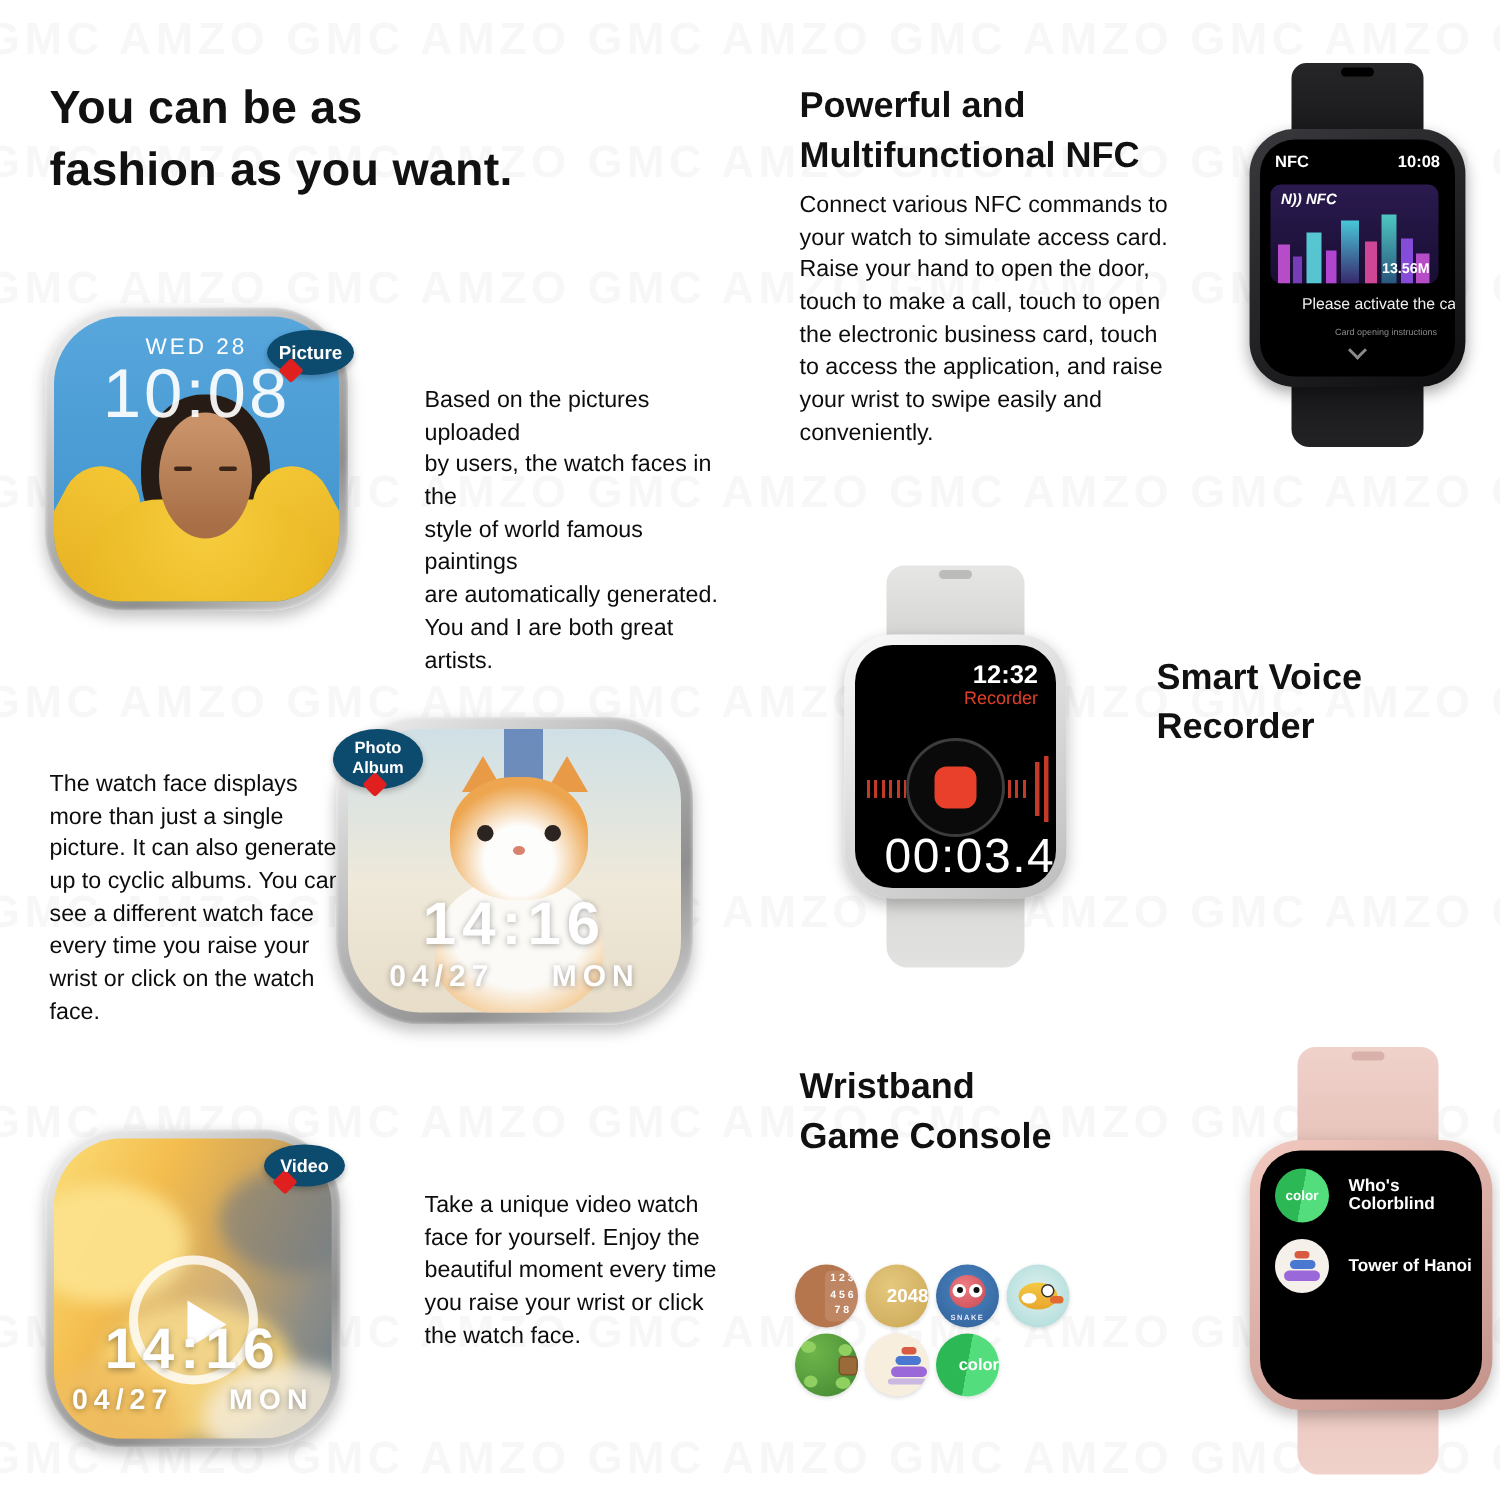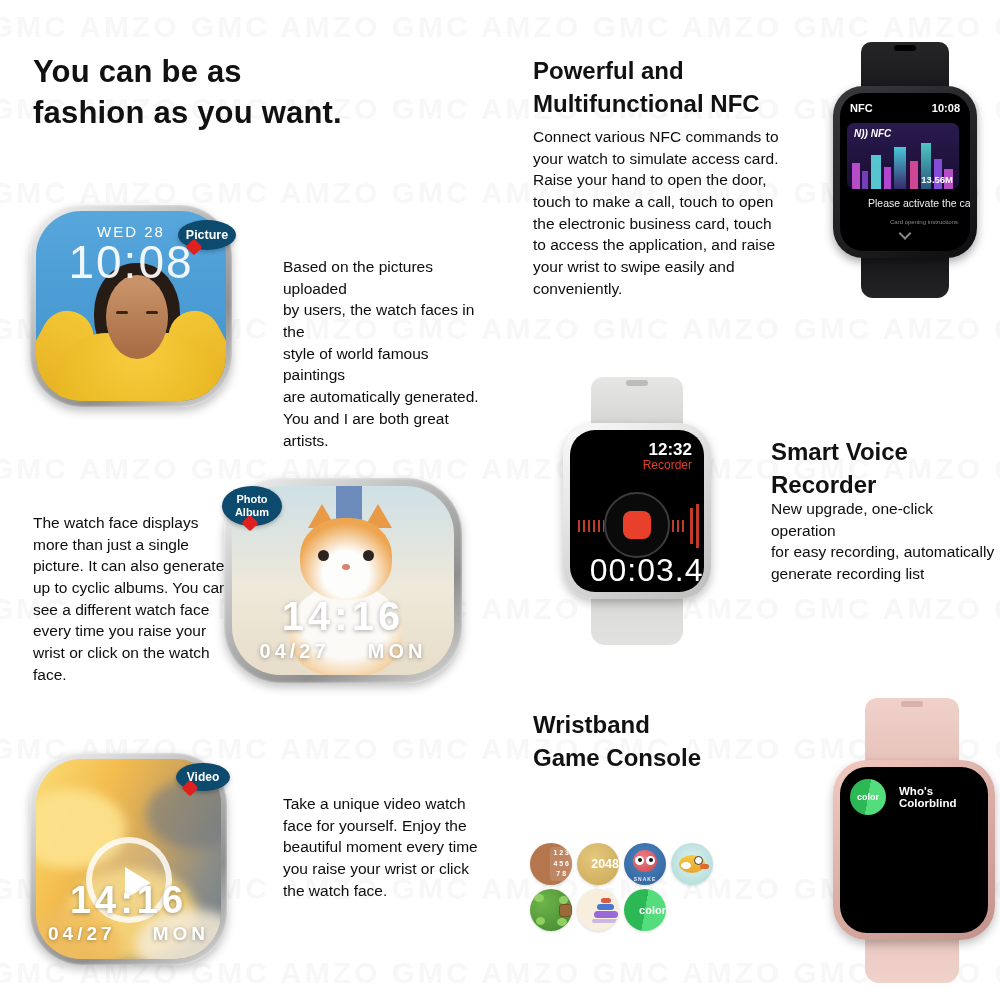--- a/index.html
+++ b/index.html
@@ -279,23 +279,20 @@
         <div class="rec-circle">
           <div class="rec-stop"></div>
         </div>
         <div class="rec-elapsed">00:03.49</div>
       </div>
     </div>
   </div>
 
   <div class="abs h2 pre" style="left:771px; top:435px;">Smart Voice
 Recorder</div>
-  <div class="abs body-txt pre" style="left:771px; top:498px; width:225px;">New upgrade, one-click operation
-for easy recording, automatically
-generate recording list</div>
 
   <div class="face-watch" style="left:30px; top:753px; width:197px; height:212px;">
     <div class="bezel">
       <div class="screen cloud-screen">
         <div class="blob" style="left:-20px; top:30px;  width:110px; height:80px; background:rgba(252,226,140,.95);"></div>
         <div class="blob" style="left:30px;  top:110px; width:130px; height:90px; background:rgba(250,214,120,.9);"></div>
         <div class="blob" style="left:100px; top:150px; width:110px; height:70px; background:rgba(245,235,215,.85);"></div>
         <div class="blob" style="left:110px; top:20px;  width:100px; height:70px; background:rgba(110,120,130,.6);"></div>
         <div class="blob" style="left:-15px; top:150px; width:100px; height:80px; background:rgba(240,190,95,.9);"></div>
         <div class="play-ring">
@@ -374,17 +371,27 @@
     </div>
     <div class="strap" style="left:32px; top:228px; width:94px; height:57px; background:linear-gradient(180deg,#e9c6be,#f0d2cb); border-radius:0 0 14px 14px;"></div>
     <div class="w-body" style="left:0; top:62px; width:162px; height:180px; background:linear-gradient(145deg,#f2c9c0,#c2928a); border-radius:34px; box-shadow:0 4px 10px rgba(0,0,0,.25);">
       <div class="w-screen" style="border-radius:27px;">
         <div class="menu-row" style="top:12px;">
           <div class="micon mi-color">
             <span>color</span>
           </div>
           <div class="menu-label">Who's Colorblind</div>
         </div>
+        <div class="menu-row" style="top:59px;">
+          <div class="micon mi-hanoi">
+            <div class="hn-stack">
+                <div class="hn-r1"></div>
+                <div class="hn-r2"></div>
+                <div class="hn-r3"></div>
+              </div>
+          </div>
+          <div class="menu-label">Tower of Hanoi</div>
+        </div>
       </div>
     </div>
   </div>
 
 </div>
 
 </body></html>

